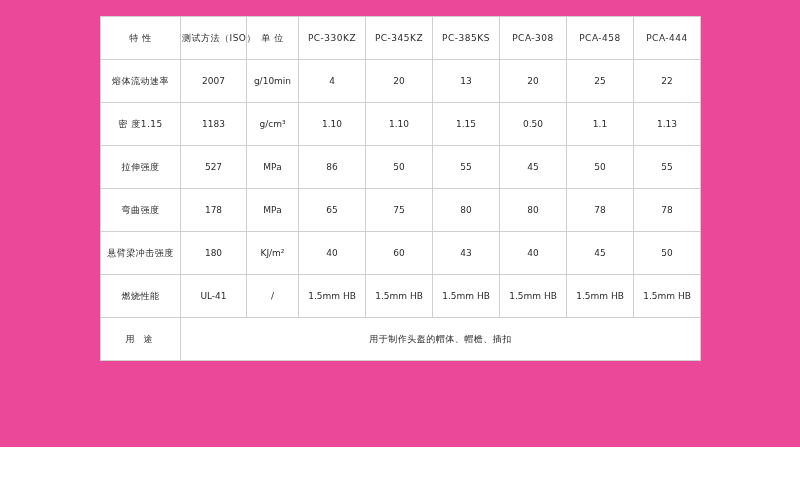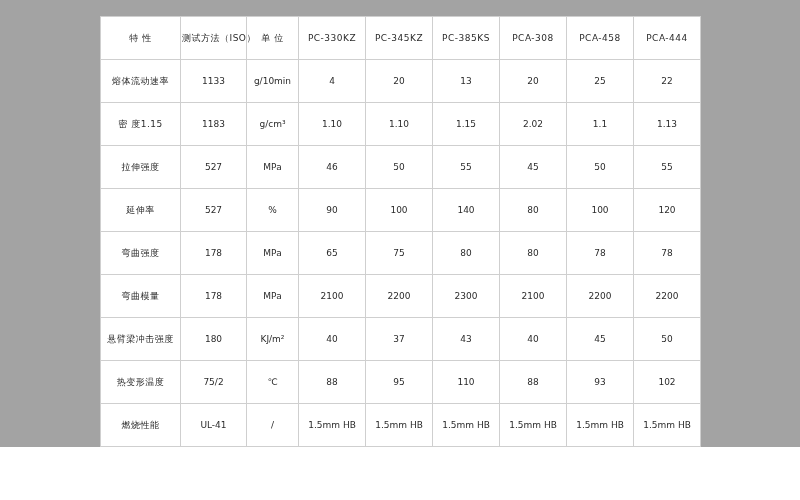--- a/index.html
+++ b/index.html
@@ -7,21 +7,21 @@
     padding: 0;
     width: 800px;
     height: 500px;
     background: #ffffff;
     font-family: "DejaVu Sans", "Liberation Sans", sans-serif;
   }
   #page {
     position: relative;
     width: 800px;
     height: 447px;
-    background: #a3a3a3;
+    background: #ec4899;
     overflow: hidden;
   }
   .table-wrap {
     position: absolute;
     left: 100px;
     top: 16px;
     width: 600px;
   }
   table.spec {
     border-collapse: collapse;
@@ -93,114 +93,81 @@
           <td>PC-330KZ</td>
           <td>PC-345KZ</td>
           <td>PC-385KS</td>
           <td>PCA-308</td>
           <td>PCA-458</td>
           <td>PCA-444</td>
         </tr>
 
         <tr>
           <td class="prop">熔体流动速率</td>
-          <td>1133</td>
+          <td>2007</td>
           <td>g/10min</td>
           <td>4</td>
           <td>20</td>
           <td>13</td>
           <td>20</td>
           <td>25</td>
           <td>22</td>
         </tr>
 
         <tr>
           <td class="prop">密 度1.15</td>
           <td>1183</td>
           <td>g/cm³</td>
           <td>1.10</td>
           <td>1.10</td>
           <td>1.15</td>
-          <td>2.02</td>
+          <td>0.50</td>
           <td>1.1</td>
           <td>1.13</td>
         </tr>
 
         <tr>
           <td class="prop">拉伸强度</td>
           <td>527</td>
           <td>MPa</td>
-          <td>46</td>
+          <td>86</td>
           <td>50</td>
           <td>55</td>
           <td>45</td>
           <td>50</td>
           <td>55</td>
         </tr>
 
-        <tr>
-          <td class="prop">延伸率</td>
-          <td>527</td>
-          <td>%</td>
-          <td>90</td>
-          <td>100</td>
-          <td>140</td>
-          <td>80</td>
-          <td>100</td>
-          <td>120</td>
-        </tr>
 
         <tr>
           <td class="prop">弯曲强度</td>
           <td>178</td>
           <td>MPa</td>
           <td>65</td>
           <td>75</td>
           <td>80</td>
           <td>80</td>
           <td>78</td>
           <td>78</td>
         </tr>
 
-        <tr>
-          <td class="prop">弯曲模量</td>
-          <td>178</td>
-          <td>MPa</td>
-          <td>2100</td>
-          <td>2200</td>
-          <td>2300</td>
-          <td>2100</td>
-          <td>2200</td>
-          <td>2200</td>
-        </tr>
 
 
         <tr>
           <td class="prop tiny">悬臂梁冲击强度</td>
           <td>180</td>
           <td>KJ/m²</td>
           <td>40</td>
-          <td>37</td>
+          <td>60</td>
           <td>43</td>
           <td>40</td>
           <td>45</td>
           <td>50</td>
         </tr>
 
-        <tr>
-          <td class="prop">热变形温度</td>
-          <td>75/2</td>
-          <td>℃</td>
-          <td>88</td>
-          <td>95</td>
-          <td>110</td>
-          <td>88</td>
-          <td>93</td>
-          <td>102</td>
-        </tr>
 
         <tr>
           <td class="prop">燃烧性能</td>
           <td>UL-41</td>
           <td>/</td>
           <td class="tiny">1.5mm HB</td>
           <td class="tiny">1.5mm HB</td>
           <td class="tiny">1.5mm HB</td>
           <td class="tiny">1.5mm HB</td>
           <td class="tiny">1.5mm HB</td>

